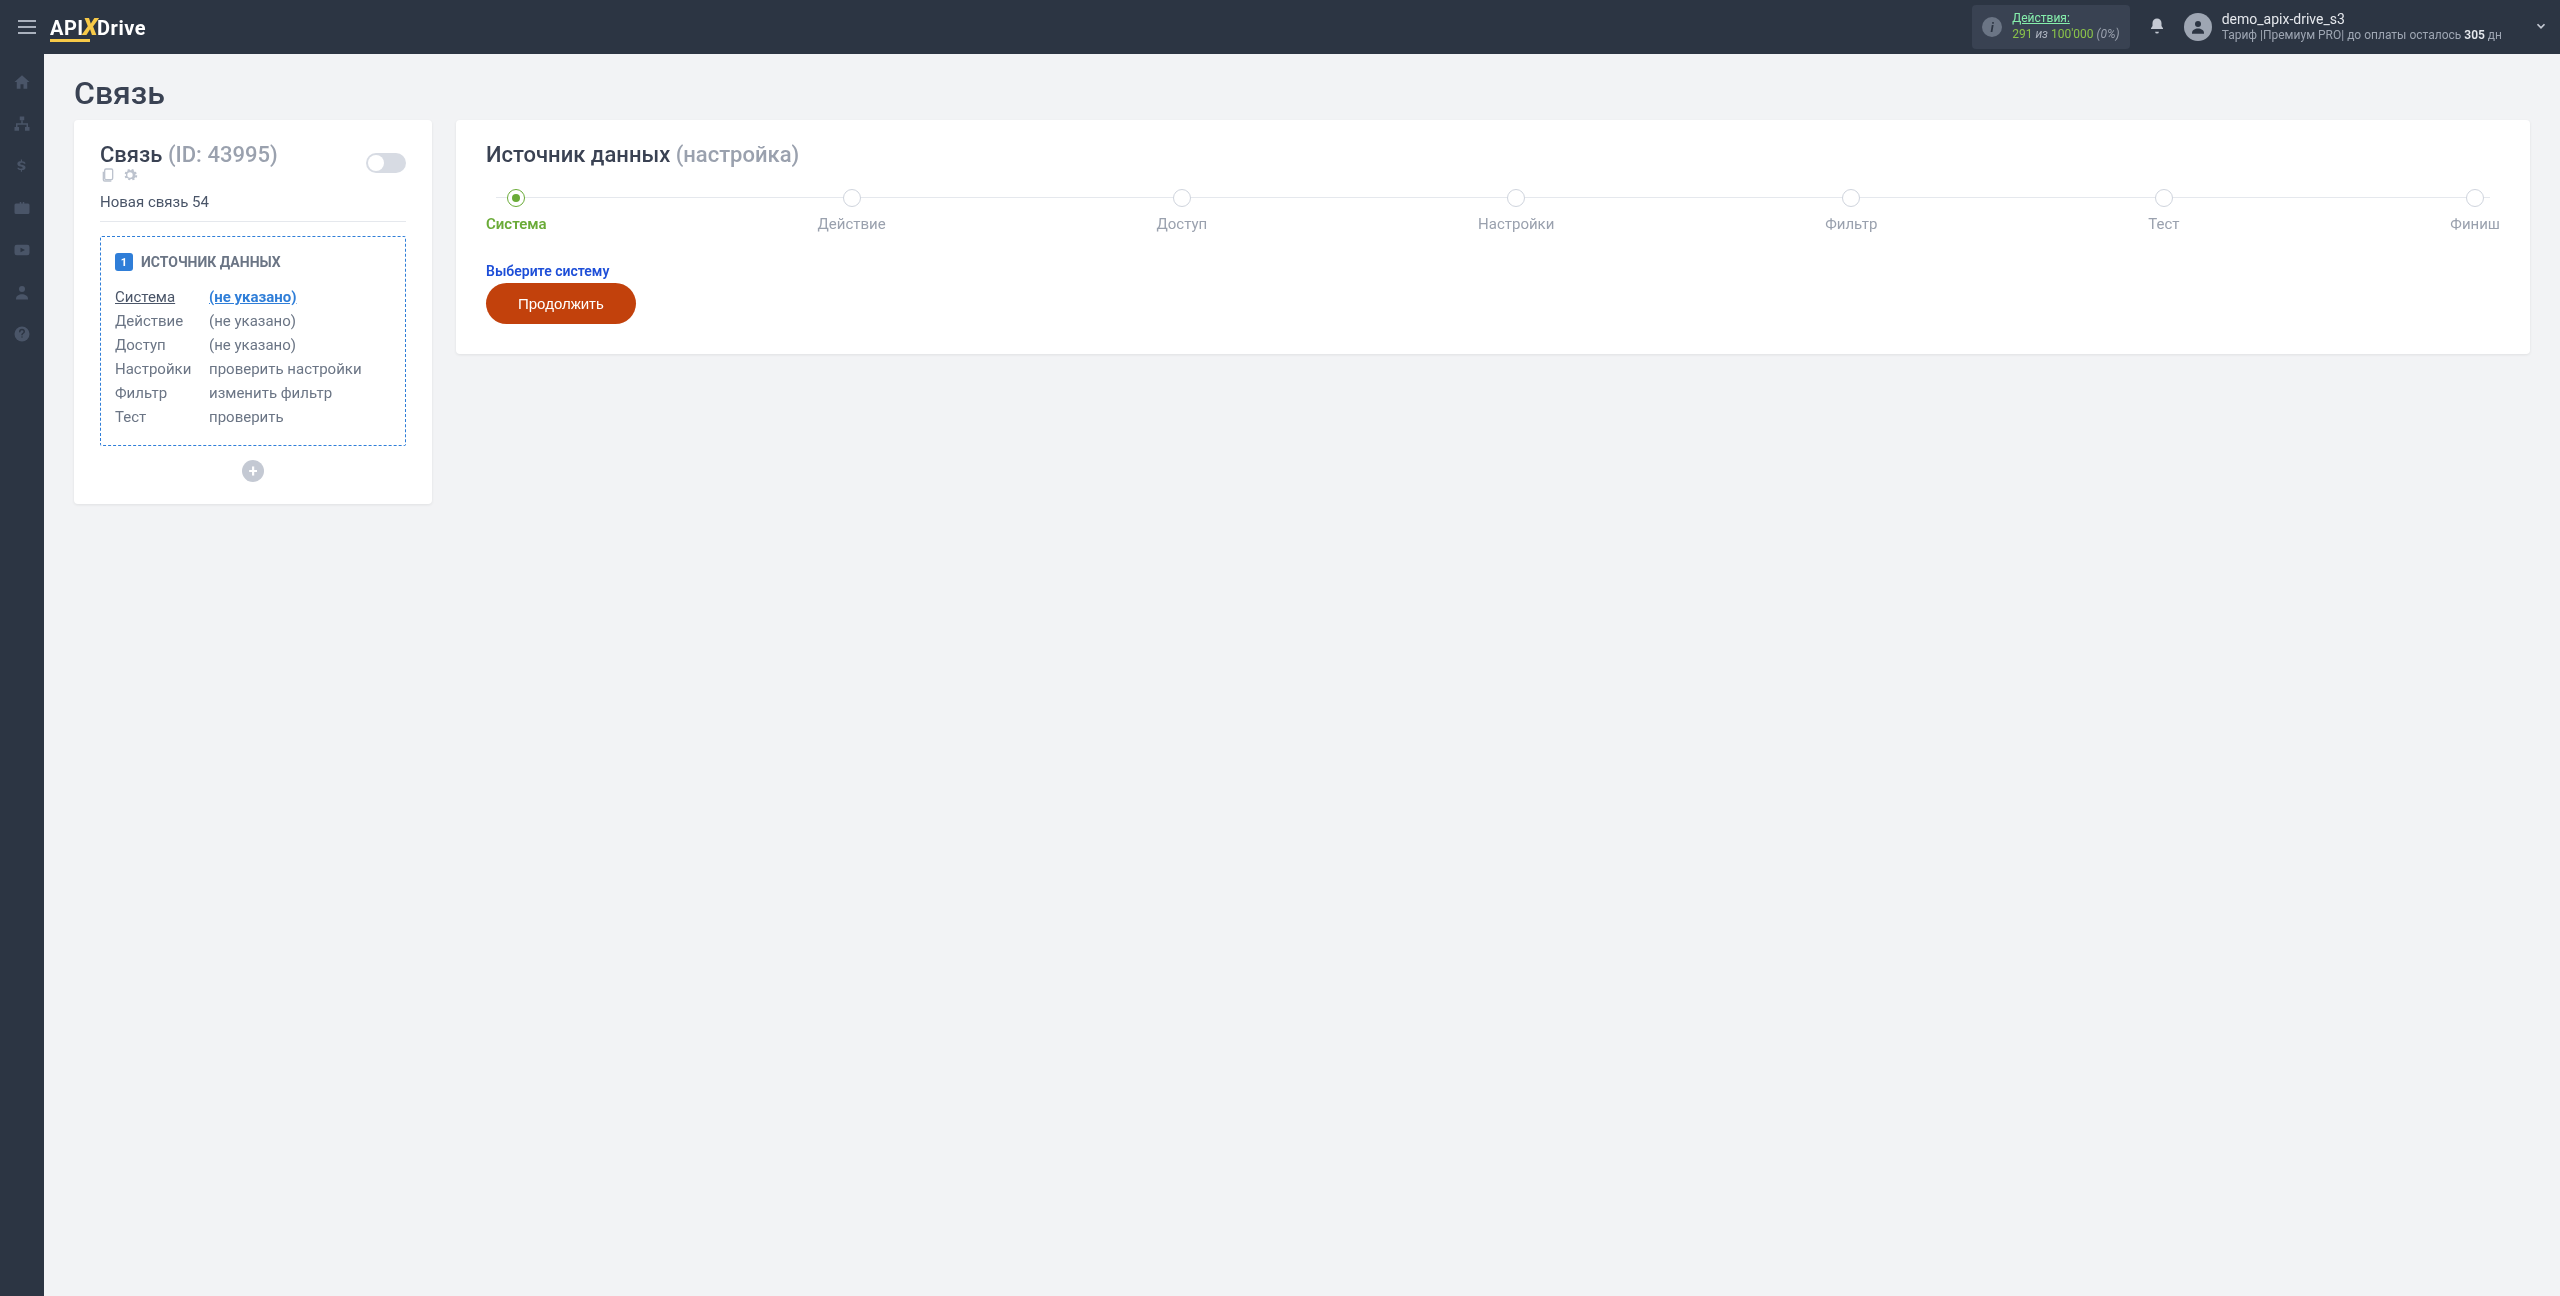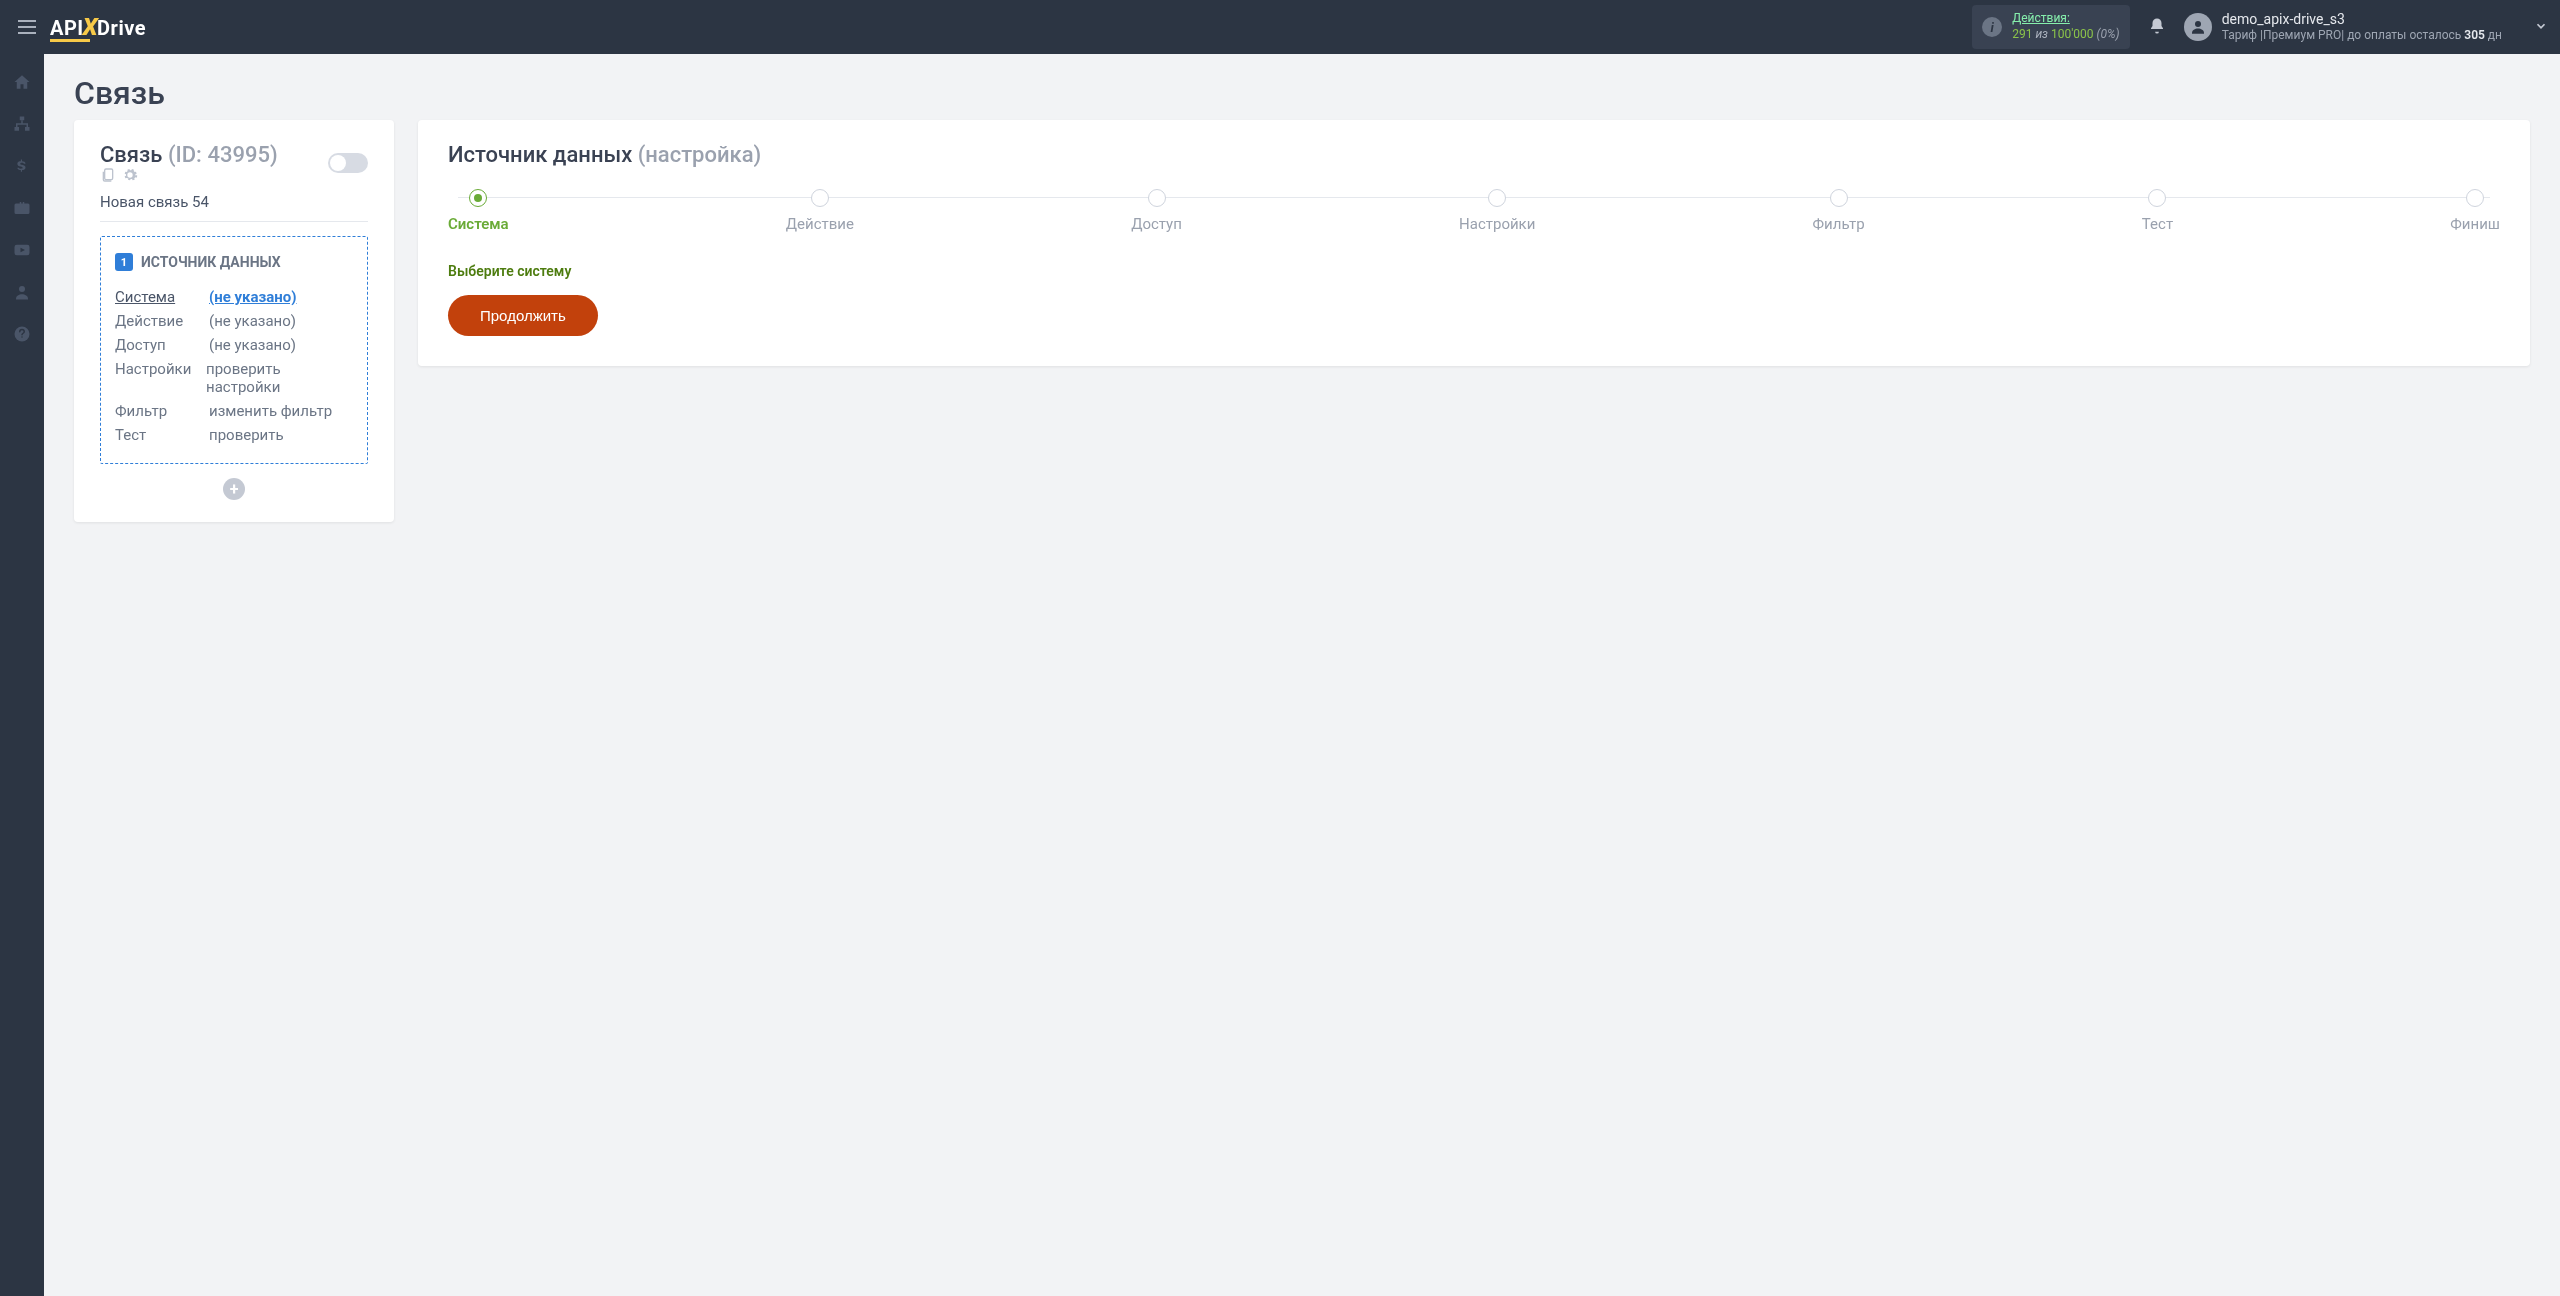--- a/index.html
+++ b/index.html
@@ -39,21 +39,21 @@
 .main { margin-left: 44px; padding: 20px 30px; }
 .page-title { font-size: 32px; color: #3a4253; font-weight: 500; margin-bottom: 8px; }
 .breadcrumbs { font-size: 14px; color: #6b7280; margin-bottom: 20px; }
 .breadcrumbs a { color: #2f7ed8; text-decoration: none; }
 .breadcrumbs .sep { color: #9aa1ae; margin: 0 6px; }
 
 .content { display: flex; gap: 24px; align-items: flex-start; }
 .card { background: #fff; border-radius: 4px; box-shadow: 0 1px 3px rgba(0,0,0,.08); }
 
 
-.left-card { width: 320px; padding: 22px 26px; }
+.left-card { width: 358px; padding: 22px 26px; }
 .left-header { display: flex; align-items: center; justify-content: space-between; margin-bottom: 10px; }
 .left-header h2 { font-size: 22px; color: #3a4253; font-weight: 500; }
 .left-header h2 .id { color: #9aa1ae; }
 .left-header .icons { display: flex; align-items: center; gap: 6px; color: #bdc3ce; }
 .toggle { width: 40px; height: 20px; background: #d7dbe3; border-radius: 20px; position: relative; cursor: pointer; }
 .toggle::after { content: ''; position: absolute; width: 16px; height: 16px; background: #fff; border-radius: 50%; top: 2px; left: 2px; }
 .conn-name { font-size: 15px; color: #4a5568; border-bottom: 1px solid #e5e8ed; padding-bottom: 10px; margin-bottom: 14px; }
 .src-box { border: 1px dashed #2f7ed8; border-radius: 2px; padding: 16px 14px; }
 .src-box .title { display: flex; align-items: center; gap: 8px; font-weight: 700; color: #6b7585; font-size: 14px; margin-bottom: 14px; text-transform: uppercase; }
 .badge-1 { background: #2f7ed8; color: #fff; width: 18px; height: 18px; border-radius: 3px; display: flex; align-items: center; justify-content: center; font-size: 11px; font-weight: 700; }
@@ -69,21 +69,21 @@
 .right-card h2 { font-size: 22px; color: #3a4253; font-weight: 500; margin-bottom: 22px; }
 .right-card h2 .sub { color: #9aa1ae; }
 .stepper { display: flex; justify-content: space-between; position: relative; margin-bottom: 30px; }
 .stepper::before { content: ''; position: absolute; top: 8px; left: 10px; right: 10px; height: 1px; background: #e5e8ed; z-index: 0; }
 .step { display: flex; flex-direction: column; align-items: center; z-index: 1; gap: 8px; }
 .step .dot { width: 18px; height: 18px; border: 1px solid #cfd4dd; background: #fff; border-radius: 50%; }
 .step.active .dot { border-color: #6aab37; display:flex; align-items:center; justify-content:center;}
 .step.active .dot::after { content:''; width:8px; height:8px; background:#6aab37; border-radius:50%; }
 .step .label { font-size: 15px; color: #9aa1ae; }
 .step.active .label { color: #6aab37; font-weight: 600; }
-.form-label { font-size: 14px; color: #4d7c0f; font-weight: 600; margin-bottom: 16px; display: block; }
+.form-label { font-size: 14px; color: #1d4ed8; font-weight: 600; margin-bottom: 4px; display: block; }
 .select { display: flex; align-items: center; gap: 12px; padding: 12px 14px; border: 1px solid #d7dbe3; border-radius: 4px; width: 490px; cursor: pointer; margin-bottom: 20px; }
 .select .text { flex: 1; color: #4a5568; font-size: 15px; }
 .g-icon { width: 18px; height: 18px; display:flex; align-items:center; justify-content:center; }
 .btn-continue { background: #c2410c; color: #fff; border: none; padding: 12px 32px; border-radius: 24px; font-size: 15px; cursor: pointer; }
 </style>
 </head>
 <body>
 
 <div class="header">
   <div class="hamburger">

